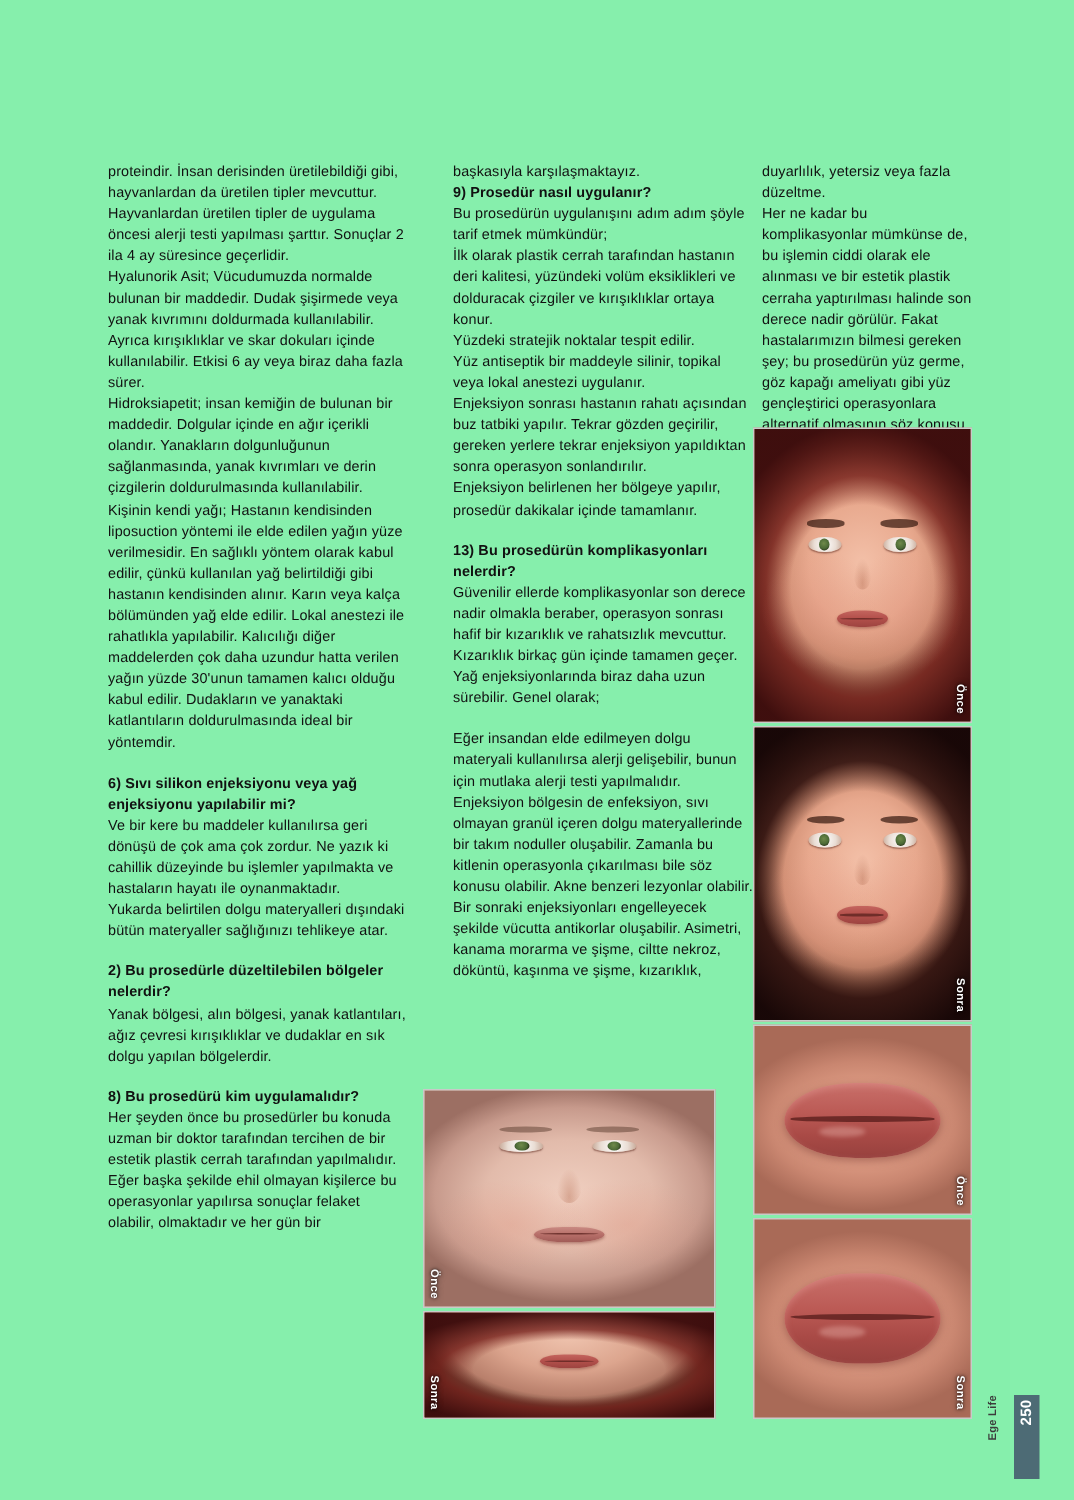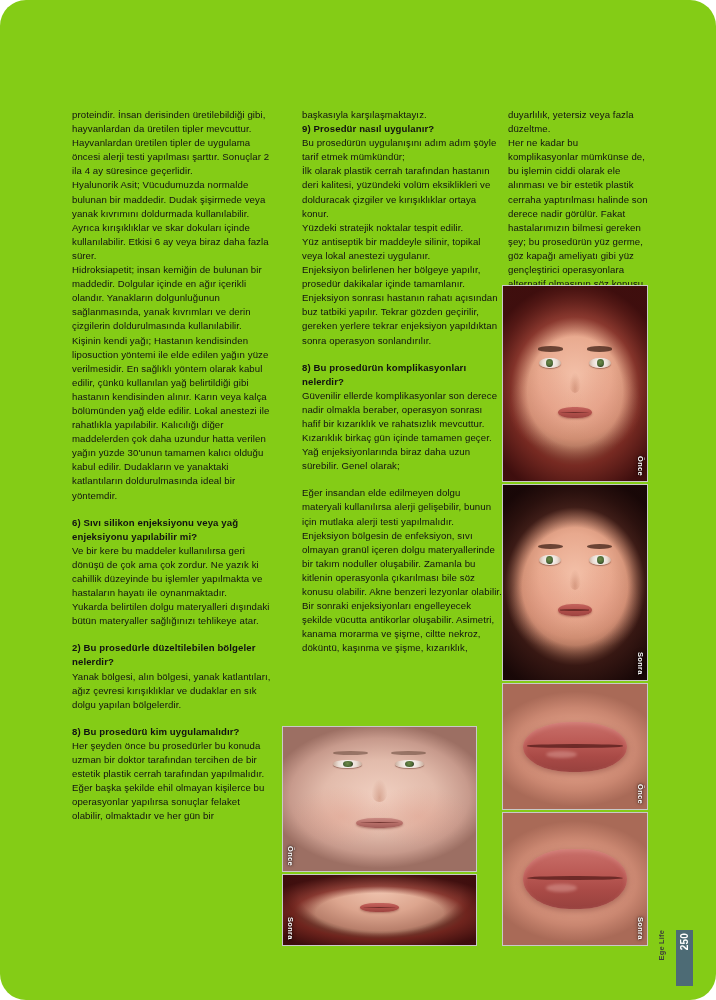--- a/index.html
+++ b/index.html
@@ -13,22 +13,21 @@
     position: relative;
     overflow: hidden;
     font-family: "Liberation Sans", sans-serif;
     color: #111111;
   }
 
   
   #page {
     position: absolute;
     inset: 0;
-    background: #84cc16;
-    border-radius: 26px;
+    background: #86efac;
   }
 
   
   .col {
     position: absolute;
     top: 108px;
     font-size: 9.6px;
     line-height: 14.1px;
     text-align: left;
     color: #111111;
@@ -256,24 +255,24 @@
       <p class="para">Eğer başka şekilde ehil olmayan kişilerce bu operasyonlar yapılırsa sonuçlar felaket olabilir, olmaktadır ve her gün bir</p>
     </div>
 
   <div class="col" id="col2">
       <p class="para">başkasıyla karşılaşmaktayız.</p>
       <p class="qhead">9) Prosedür nasıl uygulanır?</p>
       <p class="para">Bu prosedürün uygulanışını adım adım şöyle tarif etmek mümkündür;</p>
       <p class="para">İlk olarak plastik cerrah tarafından hastanın deri kalitesi, yüzündeki volüm eksiklikleri ve dolduracak çizgiler ve kırışıklıklar ortaya konur.</p>
       <p class="para">Yüzdeki stratejik noktalar tespit edilir.</p>
       <p class="para">Yüz antiseptik bir maddeyle silinir, topikal veya lokal anestezi uygulanır.</p>
+      <p class="para">Enjeksiyon sonrası hastanın rahatı açısından buz tatbiki yapılır. Tekrar gözden geçirilir, gereken yerlere tekrar enjeksiyon yapıldıktan sonra operasyon sonlandırılır.</p>
       <p class="para">Enjeksiyon belirlenen her bölgeye yapılır, prosedür dakikalar içinde tamamlanır.</p>
-      <p class="para">Enjeksiyon sonrası hastanın rahatı açısından buz tatbiki yapılır. Tekrar gözden geçirilir, gereken yerlere tekrar enjeksiyon yapıldıktan sonra operasyon sonlandırılır.</p>
-      <div class="gap"></div>
-      <p class="qhead">8) Bu prosedürün komplikasyonları nelerdir?</p>
+      <div class="gap"></div>
+      <p class="qhead">13) Bu prosedürün komplikasyonları nelerdir?</p>
       <p class="para">Güvenilir ellerde komplikasyonlar son derece nadir olmakla beraber, operasyon sonrası hafif bir kızarıklık ve rahatsızlık mevcuttur. Kızarıklık birkaç gün içinde tamamen geçer. Yağ enjeksiyonlarında biraz daha uzun sürebilir. Genel olarak;</p>
       <div class="gap"></div>
       <p class="para">Eğer insandan elde edilmeyen dolgu materyali kullanılırsa alerji gelişebilir, bunun için mutlaka alerji testi yapılmalıdır. Enjeksiyon bölgesin de enfeksiyon, sıvı olmayan granül içeren dolgu materyallerinde bir takım noduller oluşabilir. Zamanla bu kitlenin operasyonla çıkarılması bile söz konusu olabilir. Akne benzeri lezyonlar olabilir. Bir sonraki enjeksiyonları engelleyecek şekilde vücutta antikorlar oluşabilir. Asimetri, kanama morarma ve şişme, ciltte nekroz, döküntü, kaşınma ve şişme, kızarıklık,</p>
     </div>
 
   <div class="col" id="col3">
       <p class="para">duyarlılık, yetersiz veya fazla düzeltme.</p>
       <p class="para">Her ne kadar bu komplikasyonlar mümkünse de, bu işlemin ciddi olarak ele alınması ve bir estetik plastik cerraha yaptırılması halinde son derece nadir görülür. Fakat hastalarımızın bilmesi gereken şey; bu prosedürün yüz germe, göz kapağı ameliyatı gibi yüz gençleştirici operasyonlara alternatif olmasının söz konusu olmadığıdır.</p>
     </div>
 

